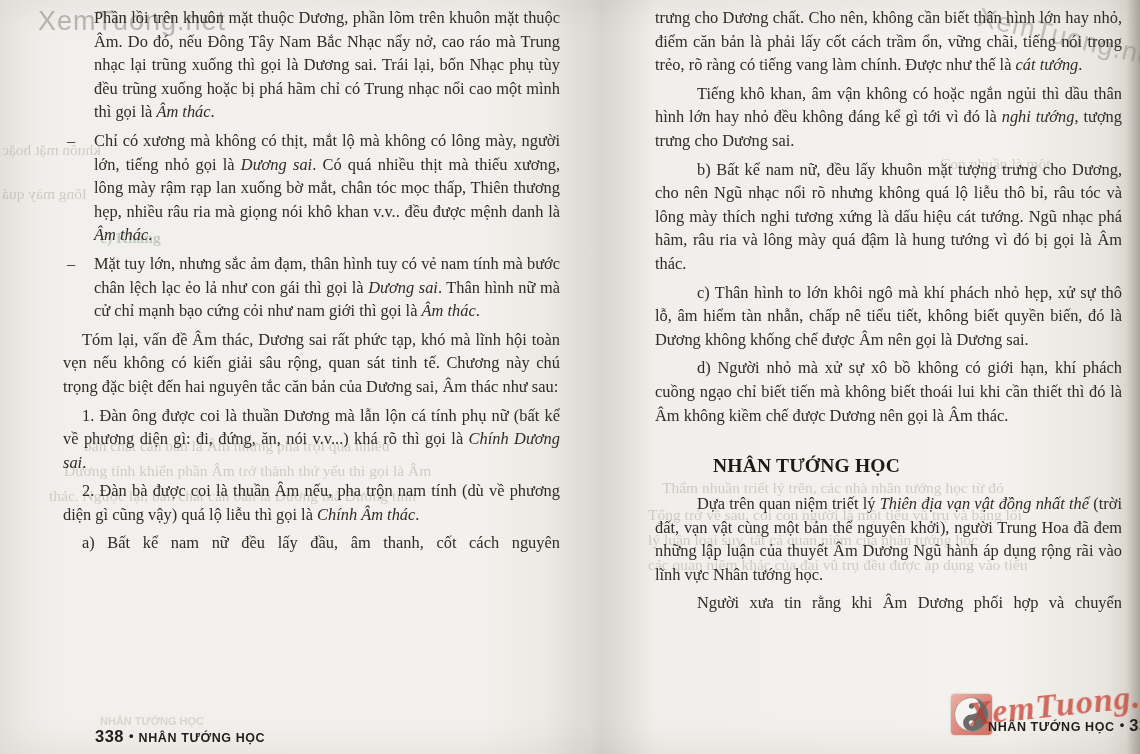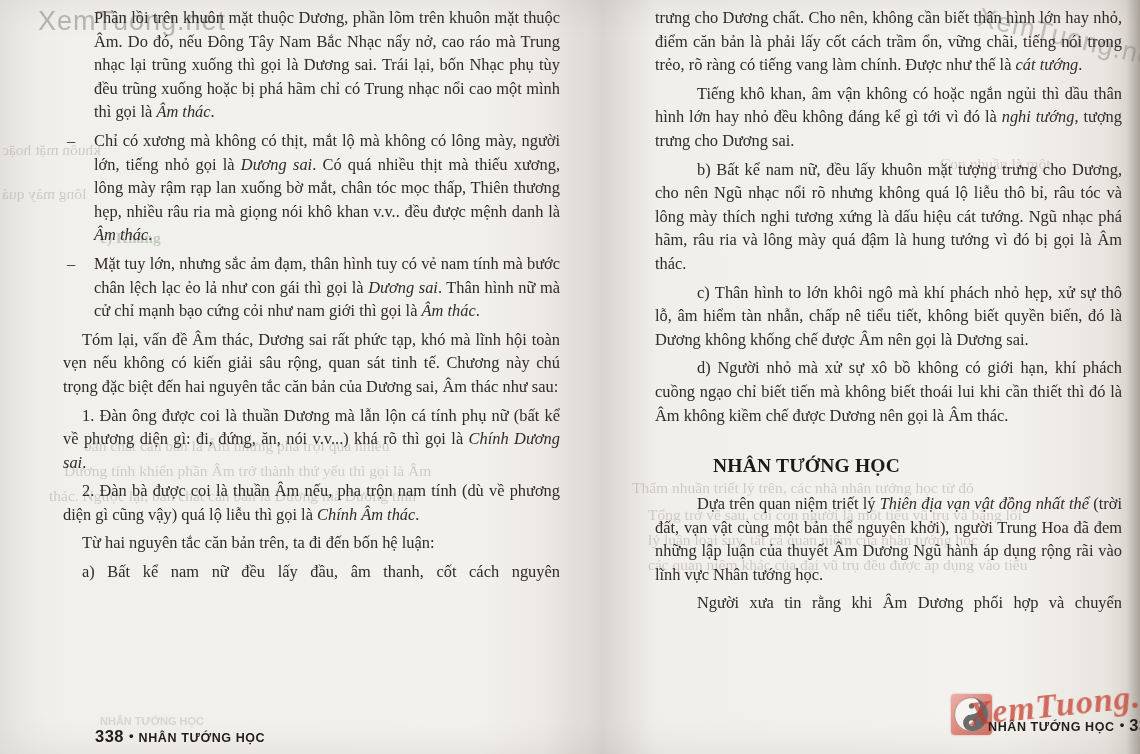--- a/index.html
+++ b/index.html
@@ -81,38 +81,37 @@
   <div class="page-edge"></div>
 
   <div id="ghost-layer">
       <span class="ghost mirror" style="left: 2px; top: 138px;">khuôn mặt hoặc</span>
       <span class="ghost mirror" style="left: 2px; top: 182px;">lông mày quá</span>
       <span class="ghost green" style="left: 100px; top: 226px;">c) Kháng</span>
       <span class="ghost" style="left: 84px; top: 434px;">bản chất căn bản là Âm nhưng pha trội qua nhiều</span>
       <span class="ghost" style="left: 64px; top: 459px;">Dương tính khiến phần Âm trở thành thứ yếu thì gọi là Âm</span>
       <span class="ghost" style="left: 49px; top: 484px;">thác. Ngược lại, bản chất căn bản là Dương mà Dương tính</span>
       <span class="ghost" style="left: 940px; top: 152px;">Con nhuần là một</span>
-      <span class="ghost" style="left: 632px; top: 476px;">Thẩm nhuần triết lý trên, các nhà nhân tướng học từ đó</span>
+      <span class="ghost" style="left: 662px; top: 476px;">Thẩm nhuần triết lý trên, các nhà nhân tướng học từ đó</span>
       <span class="ghost" style="left: 648px; top: 503px;">Tổng trở về sau, coi con người là một tiểu vũ trụ và bằng lối</span>
       <span class="ghost" style="left: 648px; top: 528px;">lý luận loại suy, tất cả quan niệm của nhân tướng học</span>
       <span class="ghost" style="left: 648px; top: 553px;">các quan niệm khác của đại vũ trụ đều được áp dụng vào tiểu</span>
       <span class="ghost small" style="left: 100px; top: 710px;">NHÂN TƯỚNG HỌC</span>
     </div>
 
   <div class="wm wm-top-left">XemTuong.net</div>
   <div class="wm wm-top-right">XemTuong.net</div>
 
   <div class="col col-left" id="left-col">
       <p class="para hang">Phần lồi trên khuôn mặt thuộc Dương, phần lõm trên khuôn mặt thuộc Âm. Do đó, nếu Đông Tây Nam Bắc Nhạc nẩy nở, cao ráo mà Trung nhạc lại trũng xuống thì gọi là Dương sai. Trái lại, bốn Nhạc phụ tùy đều trũng xuống hoặc bị phá hãm chỉ có Trung nhạc nổi cao một mình thì gọi là <i>Âm thác</i>.</p>
       <p class="para dash gap"><span class="marker">–</span>Chỉ có xương mà không có thịt, mắt lộ mà không có lông mày, người lớn, tiếng nhỏ gọi là <i>Dương sai</i>. Có quá nhiều thịt mà thiếu xương, lông mày rậm rạp lan xuống bờ mắt, chân tóc mọc thấp, Thiên thương hẹp, nhiều râu ria mà giọng nói khô khan v.v.. đều được mệnh danh là <i>Âm thác</i>.</p>
       <p class="para dash gap"><span class="marker">–</span>Mặt tuy lớn, nhưng sắc ảm đạm, thân hình tuy có vẻ nam tính mà bước chân lệch lạc ẻo lả như con gái thì gọi là <i>Dương sai</i>. Thân hình nữ mà cử chỉ mạnh bạo cứng cỏi như nam giới thì gọi là <i>Âm thác</i>.</p>
       <p class="para ind gap">Tóm lại, vấn đề Âm thác, Dương sai rất phức tạp, khó mà lĩnh hội toàn vẹn nếu không có kiến giải sâu rộng, quan sát tinh tế. Chương này chú trọng đặc biệt đến hai nguyên tắc căn bản của Dương sai, Âm thác như sau:</p>
       <p class="para ind gap">1. Đàn ông được coi là thuần Dương mà lẫn lộn cá tính phụ nữ (bất kể về phương diện gì: đi, đứng, ăn, nói v.v...) khá rõ thì gọi là <i>Chính Dương sai</i>.</p>
       <p class="para ind gap">2. Đàn bà được coi là thuần Âm nếu, pha trộn nam tính (dù về phương diện gì cũng vậy) quá lộ liễu thì gọi là <i>Chính Âm thác</i>.</p>
-      <p class="para ind gap">Từ hai nguyên tắc căn bản trên, ta đi đến bốn hệ luận:</p>
       <p class="para ind gap jl">a) Bất kể nam nữ đều lấy đầu, âm thanh, cốt cách nguyên</p>
     </div>
 
   <div class="col col-right">
     <div id="right-col-a">
         <p class="para ">trưng cho Dương chất. Cho nên, không cần biết thân hình lớn hay nhỏ, điểm căn bản là phải lấy cốt cách trầm ổn, vững chãi, tiếng nói trong trẻo, rõ ràng có tiếng vang làm chính. Được như thế là <i>cát tướng</i>.</p>
         <p class="para ind2 gap">Tiếng khô khan, âm vận không có hoặc ngắn ngủi thì dầu thân hình lớn hay nhỏ đều không đáng kể gì tới vì đó là <i>nghi tướng</i>, tượng trưng cho Dương sai.</p>
         <p class="para ind2 gap">b) Bất kể nam nữ, đều lấy khuôn mặt tượng trưng cho Dương, cho nên Ngũ nhạc nổi rõ nhưng không quá lộ liễu thô bỉ, râu tóc và lông mày thích nghi tương xứng là dấu hiệu cát tướng. Ngũ nhạc phá hãm, râu ria và lông mày quá đậm là hung tướng vì đó bị gọi là Âm thác.</p>
         <p class="para ind2 gap">c) Thân hình to lớn khôi ngô mà khí phách nhỏ hẹp, xử sự thô lỗ, âm hiểm tàn nhẫn, chấp nê tiểu tiết, không biết quyền biến, đó là Dương không khống chế được Âm nên gọi là Dương sai.</p>
         <p class="para ind2 gap">d) Người nhỏ mà xử sự xô bồ không có giới hạn, khí phách cuồng ngạo chỉ biết tiến mà không biết thoái lui khi cần thiết thì đó là Âm không kiềm chế được Dương nên gọi là Âm thác.</p>

